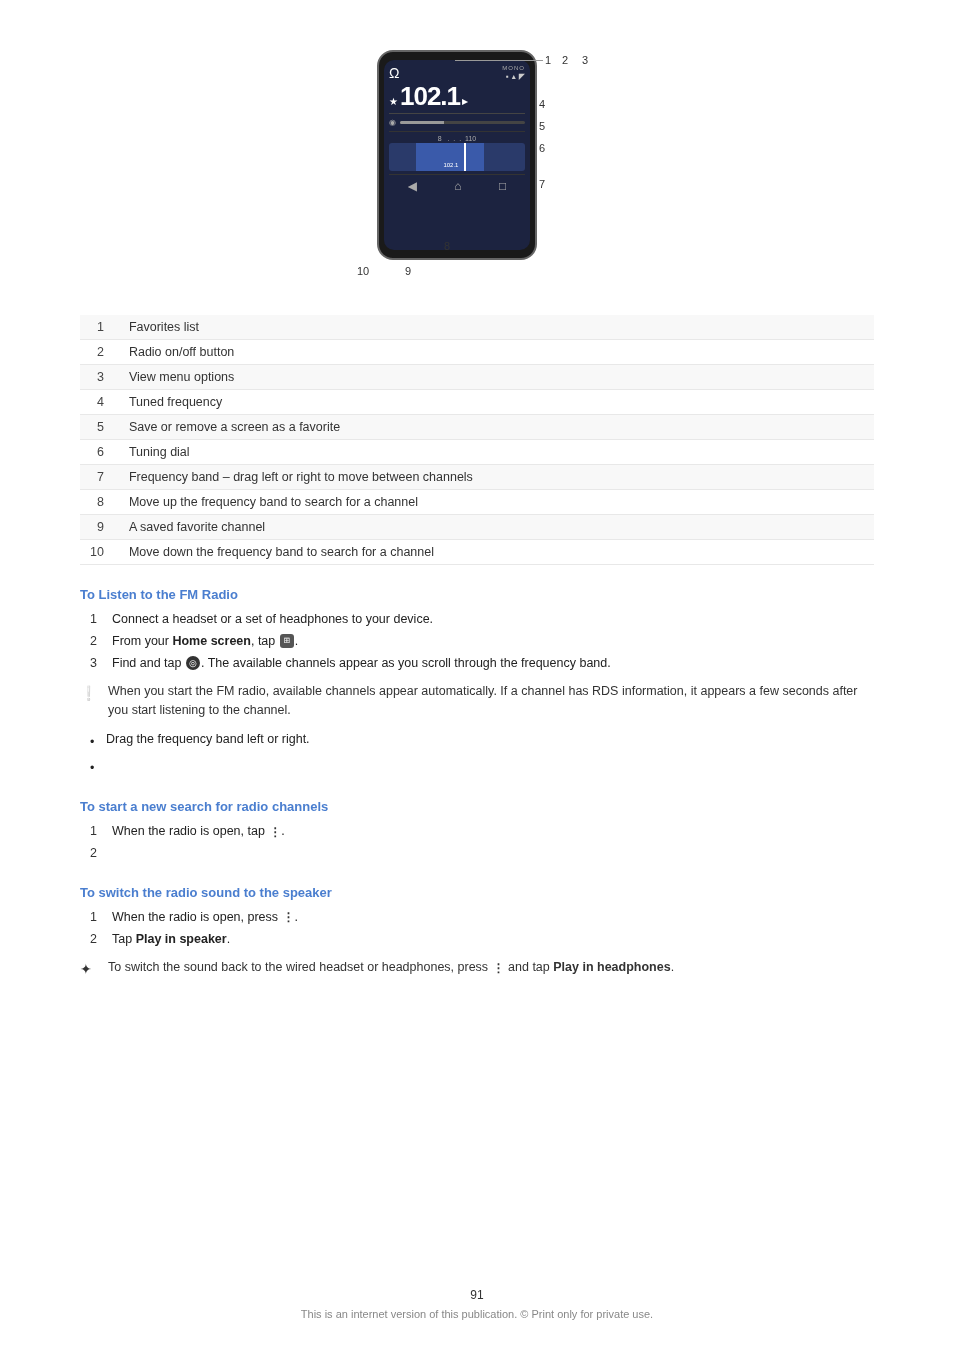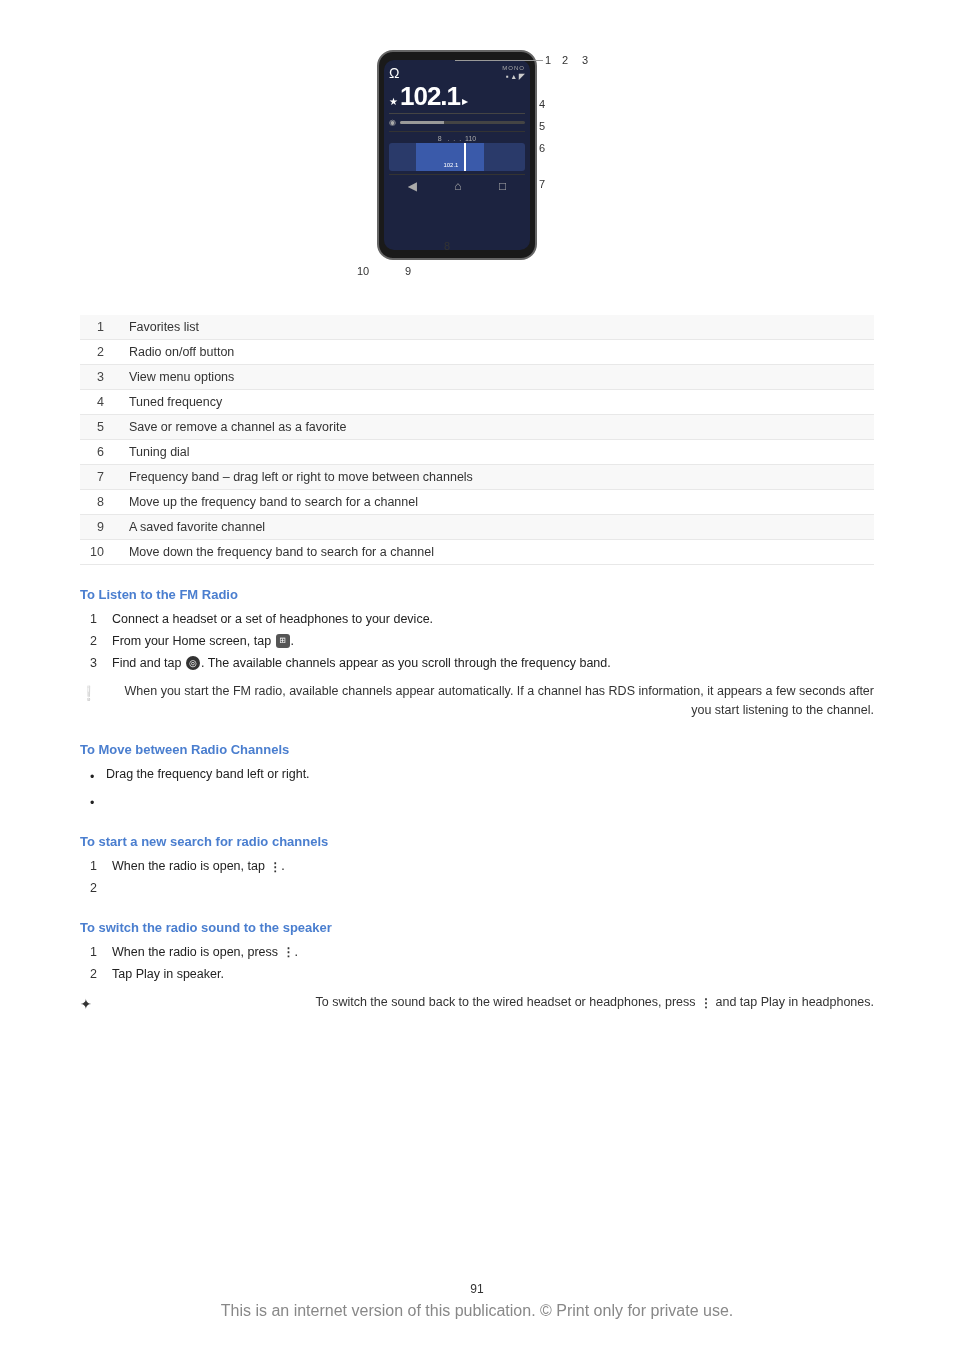--- a/index.html
+++ b/index.html
@@ -115,45 +115,44 @@
     .note-icon {
       min-width: 18px;
       font-size: 14px;
       color: #333;
       margin-top: 1px;
     }
 
     .note-text {
       flex: 1;
       color: #333;
-      text-align: right;
     }
 
     
     .bold {
-      font-weight: normal;
+      font-weight: bold;
     }
 
     
     .footer-area {
       position: absolute;
       bottom: 30px;
       left: 0;
       width: 100%;
       text-align: center;
     }
 
     .page-number {
       font-size: 12px;
       color: #333;
       margin-bottom: 6px;
     }
 
     .footer-note {
-      font-size: 16px;
+      font-size: 11px;
       color: #888;
     }
 
     
     .diagram-section {
       position: relative;
       display: flex;
       justify-content: center;
       margin-bottom: 15px;
     }
@@ -452,21 +451,21 @@
         <tr>
           <td>3</td>
           <td>View menu options</td>
         </tr>
         <tr>
           <td>4</td>
           <td>Tuned frequency</td>
         </tr>
         <tr>
           <td>5</td>
-          <td>Save or remove a channel as a favorite</td>
+          <td>Save or remove a screen as a favorite</td>
         </tr>
         <tr>
           <td>6</td>
           <td>Tuning dial</td>
         </tr>
         <tr>
           <td>7</td>
           <td>Frequency band – drag left or right to move between channels</td>
         </tr>
         <tr>
@@ -500,21 +499,20 @@
         <span>Find and tap <span class="inline-icon">◎</span>. The available channels appear as you scroll through the frequency band.</span>
       </li>
     </ol>
     <div class="note-box">
       <span class="note-icon">❕</span>
       <span class="note-text">When you start the FM radio, available channels appear automatically. If a channel has RDS information, it appears a few seconds after you start listening to the channel.</span>
     </div>
   </div>
 
   <div>
-    <div class="section-heading">To Move between Radio Channels</div>
     <ul class="bullet-list">
       <li>
         <span class="bullet-dot">•</span>
         <span>Drag the frequency band left or right.</span>
       </li>
       <li>
         <span class="bullet-dot">•</span>
       </li>
     </ul>
   </div>

